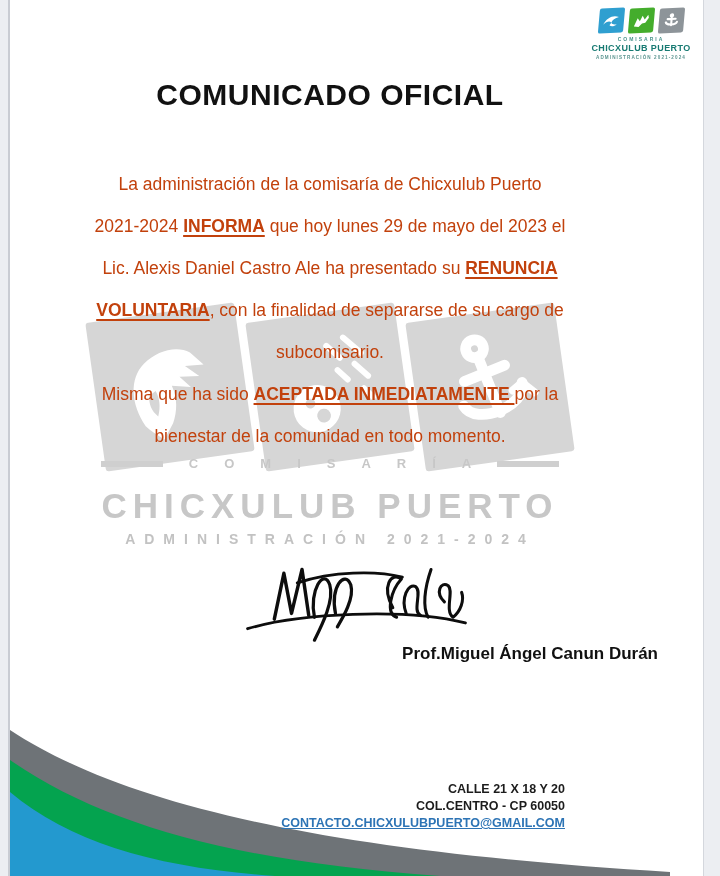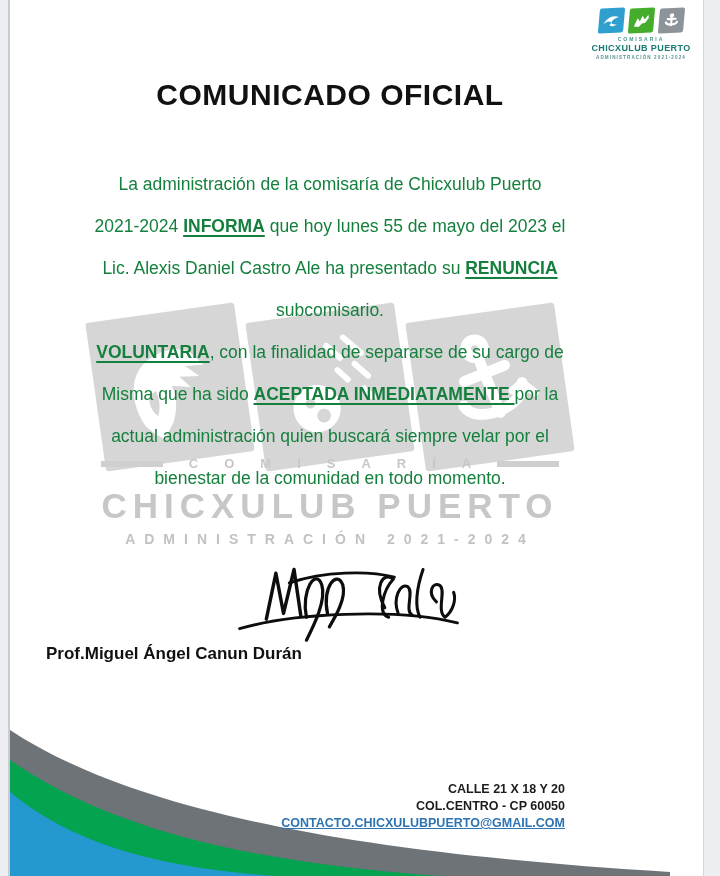--- a/index.html
+++ b/index.html
@@ -43,25 +43,25 @@
   .wm-comisaria{position:absolute;top:456px;left:0;width:100%;display:flex;align-items:center;justify-content:center;}
   .wm-bar{width:62px;height:6px;background:#cfcfcf;}
   .wm-com-text{font-size:13px;font-weight:700;letter-spacing:26px;text-indent:26px;color:var(--watermark_text);}
   .wm-main{position:absolute;top:486px;left:0;width:100%;text-align:center;
     font-size:35px;font-weight:800;letter-spacing:6px;color:var(--watermark_text);}
   .wm-sub{position:absolute;top:531px;left:0;width:100%;text-align:center;
     font-size:14px;font-weight:700;letter-spacing:9px;color:#c2c2c2;}
 
   
   .bodytext{position:absolute;top:163px;left:50%;transform:translateX(-50%);width:640px;z-index:10;}
-  .bodytext .line{height:42px;line-height:42px;text-align:center;font-size:17.5px;color:#15803d;white-space:nowrap;}
+  .bodytext .line{height:42px;line-height:42px;text-align:center;font-size:17.5px;color:#c2410c;white-space:nowrap;}
   .bodytext .bu{font-weight:800;text-decoration:underline;text-decoration-thickness:2px;text-underline-offset:3px;}
 
   
-  .sig-block{position:absolute;top:558px;left:0;width:100%;text-align:left;z-index:10;padding-left:36px;}
+  .sig-block{position:absolute;top:558px;left:8px;width:100%;text-align:right;z-index:10;padding-left:36px;}
   .sig-svg{display:block;margin:0 auto;width:235px;height:86px;}
   .sig-name{font-size:17px;font-weight:800;margin-top:0px;}
   .sig-role{font-size:17px;font-weight:800;margin-top:2px;}
 
   
   .footer{position:absolute;top:781px;right:85px;text-align:right;z-index:10;
     font-size:12.5px;font-weight:700;line-height:17px;color:#1c1c1c;}
   .footer a{color:var(--link_blue);text-decoration:underline;font-weight:700;cursor:pointer;}
 
   
@@ -137,26 +137,25 @@
       <div class="wm-bar"></div>
     </div>
     <div class="wm-main">CHICXULUB PUERTO</div>
     <div class="wm-sub">ADMINISTRACIÓN 2021-2024</div>
   </div>
 
   <div class="title">COMUNICADO OFICIAL</div>
 
   <div class="bodytext">
       <div class="line"><span>La administración de la comisaría de Chicxulub Puerto</span></div>
-      <div class="line"><span>2021-2024 </span><span class="bu">INFORMA</span><span> que hoy lunes 55 de mayo del 2023 el</span></div>
+      <div class="line"><span>2021-2024 </span><span class="bu">INFORMA</span><span> que hoy lunes 29 de mayo del 2023 el</span></div>
       <div class="line"><span>Lic. Alexis Daniel Castro Ale ha presentado su </span><span class="bu">RENUNCIA</span></div>
+      <div class="line"><span class="bu">VOLUNTARIA</span><span>, con la finalidad de separarse de su cargo de</span></div>
       <div class="line"><span>subcomisario.</span></div>
-      <div class="line"><span class="bu">VOLUNTARIA</span><span>, con la finalidad de separarse de su cargo de</span></div>
       <div class="line"><span>Misma que ha sido </span><span class="bu">ACEPTADA INMEDIATAMENTE </span><span>por la</span></div>
-      <div class="line"><span>actual administración quien buscará siempre velar por el</span></div>
       <div class="line"><span>bienestar de la comunidad en todo momento.</span></div>
     </div>
 
   <div class="sig-block">
     <svg class="sig-svg" viewBox="0 0 240 90">
       <g fill="none" stroke="#0d0d0d" stroke-linecap="round" stroke-linejoin="round">
         <path stroke-width="3" d="M6,74 C60,58 170,52 234,68"></path>
         <path stroke-width="3.6" d="M34,64 L44,16 L52,58 L63,12 L70,60"></path>
         <path stroke-width="3.4" d="M76,62 C70,34 86,10 92,28 C97,44 84,70 76,86"></path>
         <path stroke-width="3.4" d="M98,58 C92,30 108,12 114,28 C118,42 106,62 100,72"></path>

